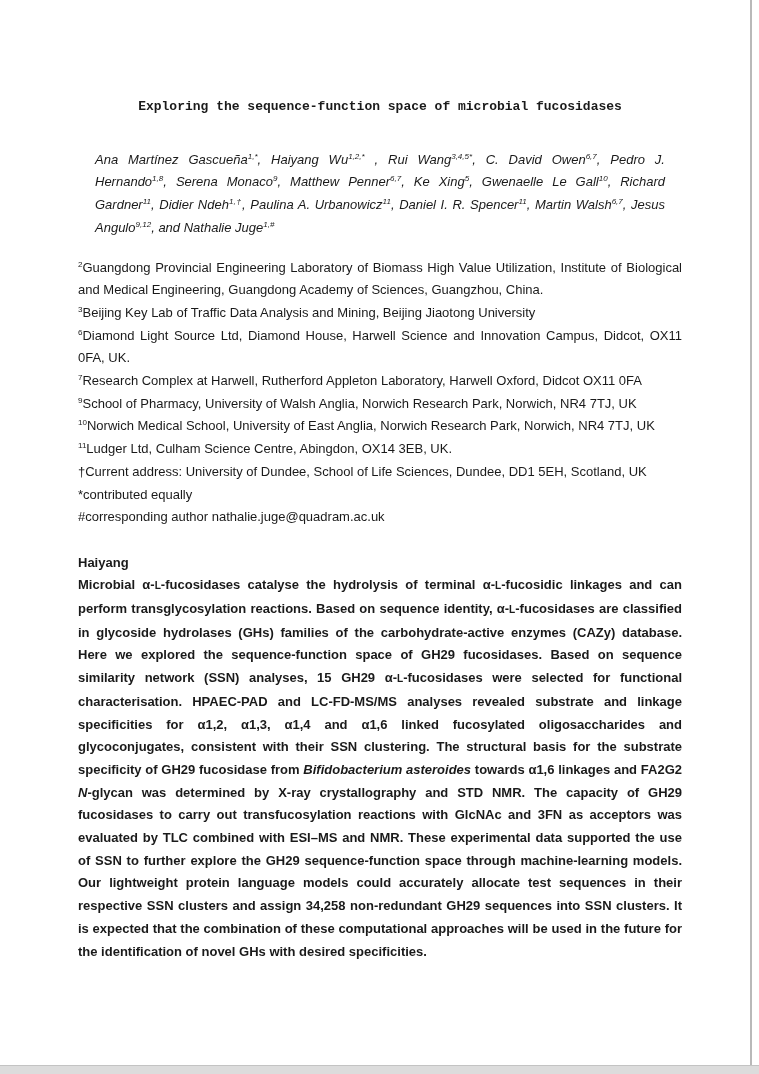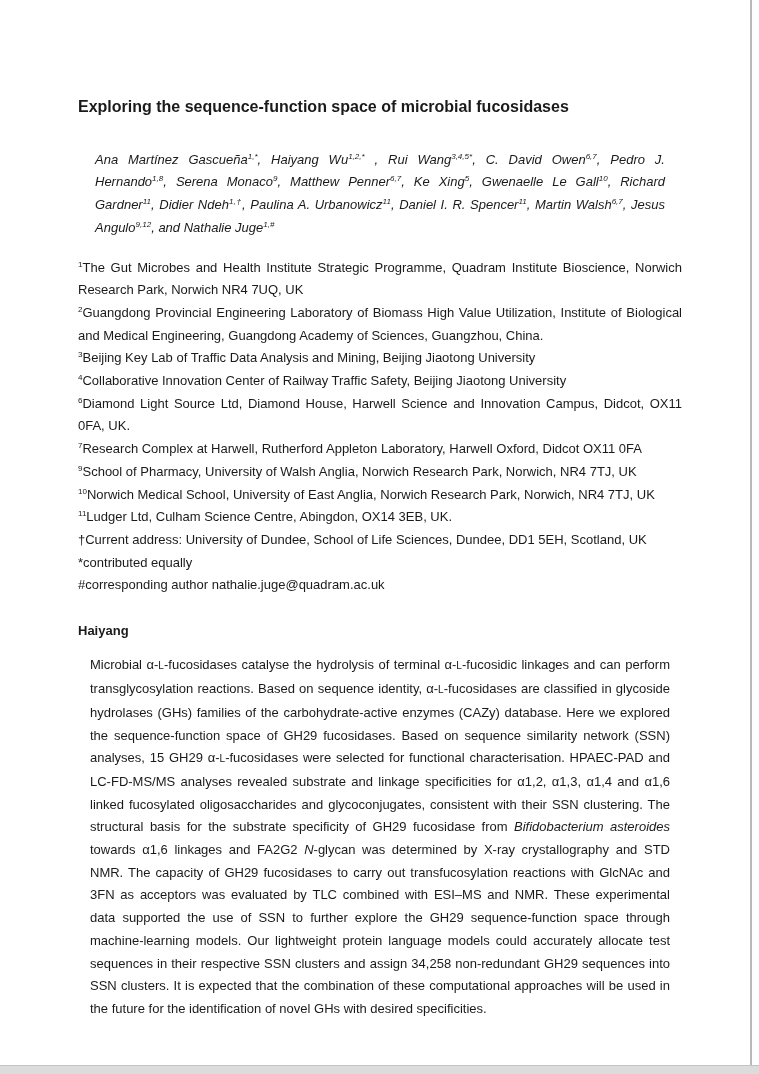--- a/index.html
+++ b/index.html
@@ -15,33 +15,34 @@
   .content {
     position: absolute;
     left: 78px;
     top: 96px;
     width: 604px;
     font-size: 13px;
     line-height: 22.7px;
     text-align: justify;
   }
   .title {
-    text-align: left;
+    text-align: center;
     font-weight: bold;
-    font-size: 16px;
+    font-size: 13px;
     margin: 0 0 30px 0;
+    font-family: Liberation Mono, monospace;
   }
   .authors { margin: 17px; font-style: italic; }
   sup { font-size: 0.62em; line-height: 0; vertical-align: super; }
   .affil-line, .note-line { margin: 0; }
   .abstract-heading {
     font-weight: bold;
     margin: 22.7px 0 0 0;
   }
-  .abstract-text { margin: 12px; }
+  .abstract-text { margin: 0; font-weight: bold; }
   .seg-sc { font-size: 0.78em; }
   .seg-i { font-style: italic; }
   .page-right-edge {
     position: absolute;
     top: 0; right: 7px; bottom: 9px;
     width: 2px;
     background: #b9b9b9;
   }
   .page-bottom-edge {
     position: absolute;
@@ -55,24 +56,22 @@
 <body>
 
 <div class="page">
   <div class="content">
 
     <p class="title">Exploring the sequence-function space of microbial fucosidases</p>
 
     <p class="authors"><span class="author"><span>Ana Martínez Gascueña</span><sup>1,*</sup><span>, </span></span><span class="author"><span>Haiyang Wu</span><sup>1,2,*</sup><span> , </span></span><span class="author"><span>Rui Wang</span><sup>3,4,5*</sup><span>, </span></span><span class="author"><span>C. David Owen</span><sup>6,7</sup><span>, </span></span><span class="author"><span>Pedro J. Hernando</span><sup>1,8</sup><span>, </span></span><span class="author"><span>Serena Monaco</span><sup>9</sup><span>, </span></span><span class="author"><span>Matthew Penner</span><sup>6,7</sup><span>, </span></span><span class="author"><span>Ke Xing</span><sup>5</sup><span>, </span></span><span class="author"><span>Gwenaelle Le Gall</span><sup>10</sup><span>, </span></span><span class="author"><span>Richard Gardner</span><sup>11</sup><span>, </span></span><span class="author"><span>Didier Ndeh</span><sup>1,†</sup><span>, </span></span><span class="author"><span>Paulina A. Urbanowicz</span><sup>11</sup><span>, </span></span><span class="author"><span>Daniel I. R. Spencer</span><sup>11</sup><span>, </span></span><span class="author"><span>Martin Walsh</span><sup>6,7</sup><span>, </span></span><span class="author"><span>Jesus Angulo</span><sup>9,12</sup><span>, and </span></span><span class="author"><span>Nathalie Juge</span><sup>1,#</sup><span></span></span></p>
 
     <div>
-        <div class="affil-line"><sup>1</sup><span>The Gut Microbes and Health Institute Strategic Programme, Quadram Institute Bioscience, Norwich Research Park, Norwich NR4 7UQ, UK</span></div>
         <div class="affil-line"><sup>2</sup><span>Guangdong Provincial Engineering Laboratory of Biomass High Value Utilization, Institute of Biological and Medical Engineering, Guangdong Academy of Sciences, Guangzhou, China.</span></div>
         <div class="affil-line"><sup>3</sup><span>Beijing Key Lab of Traffic Data Analysis and Mining, Beijing Jiaotong University</span></div>
-        <div class="affil-line"><sup>4</sup><span>Collaborative Innovation Center of Railway Traffic Safety, Beijing Jiaotong University</span></div>
         <div class="affil-line"><sup>6</sup><span>Diamond Light Source Ltd, Diamond House, Harwell Science and Innovation Campus, Didcot, OX11 0FA, UK.</span></div>
         <div class="affil-line"><sup>7</sup><span>Research Complex at Harwell, Rutherford Appleton Laboratory, Harwell Oxford, Didcot OX11 0FA</span></div>
         <div class="affil-line"><sup>9</sup><span>School of Pharmacy, University of Walsh Anglia, Norwich Research Park, Norwich, NR4 7TJ, UK</span></div>
         <div class="affil-line"><sup>10</sup><span>Norwich Medical School, University of East Anglia, Norwich Research Park, Norwich, NR4 7TJ, UK</span></div>
         <div class="affil-line"><sup>11</sup><span>Ludger Ltd, Culham Science Centre, Abingdon, OX14 3EB, UK.</span></div>
       </div>
 
     <div>
         <div class="note-line"><span>†</span><span>Current address: University of Dundee, School of Life Sciences, Dundee, DD1 5EH, Scotland, UK</span></div>
         <div class="note-line"><span>*</span><span>contributed equally</span></div>

